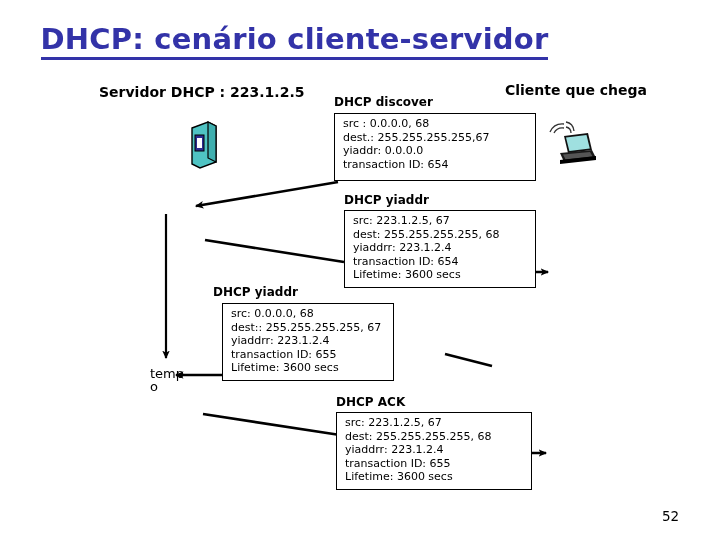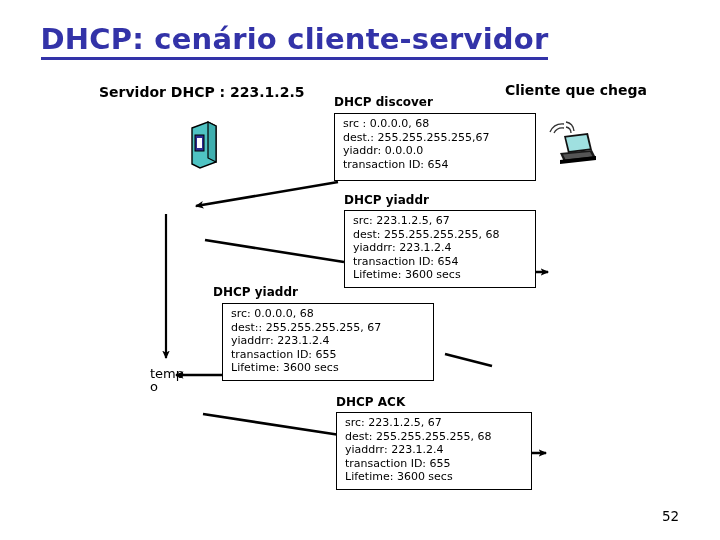--- a/index.html
+++ b/index.html
@@ -79,21 +79,21 @@
     white-space: nowrap;
   }
 
   
   #box-discover { left: 334px; top: 113px; width: 202px; height: 68px; }
   #title-discover { left: 334px; top: 95px; }
 
   #box-offer { left: 344px; top: 210px; width: 192px; height: 78px; }
   #title-offer { left: 344px; top: 193px; }
 
-  #box-request { left: 222px; top: 303px; width: 212px; height: 78px; }
+  #box-request { left: 222px; top: 303px; width: 172px; height: 78px; }
   #title-request { left: 213px; top: 285px; }
 
   #box-ack { left: 336px; top: 412px; width: 196px; height: 78px; }
   #title-ack { left: 336px; top: 395px; }
 
   
   .tempo {
     position: absolute;
     left: 150px;
     top: 367px;

